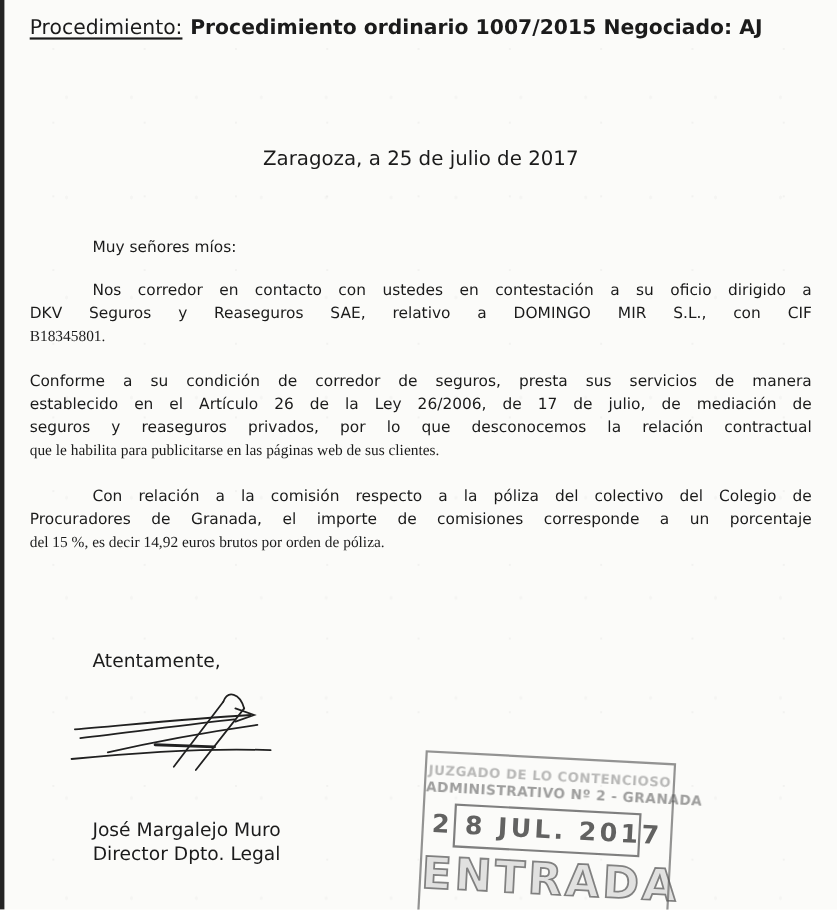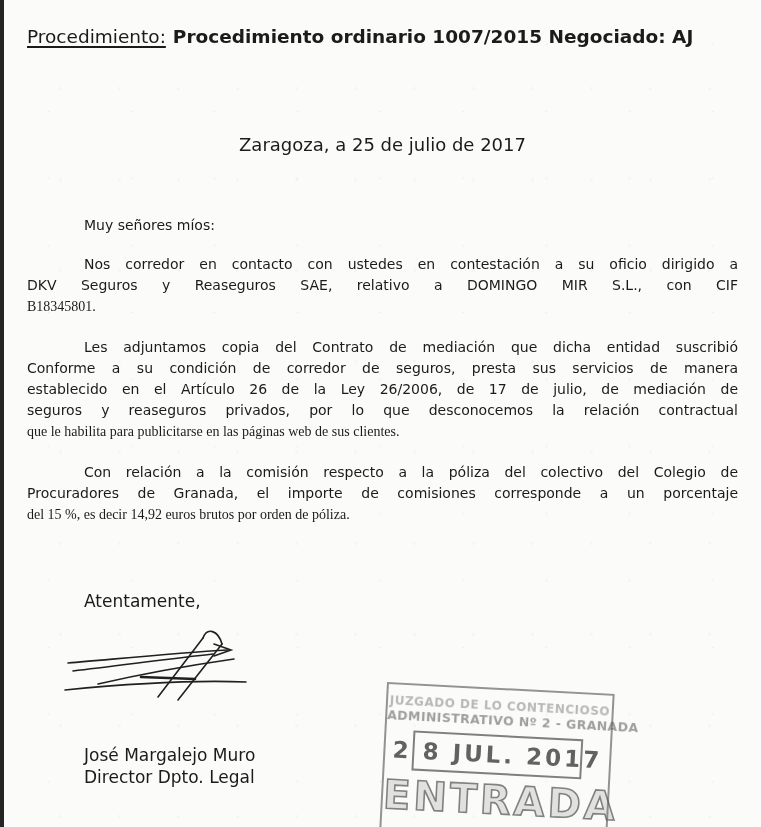--- a/index.html
+++ b/index.html
@@ -23,21 +23,21 @@
   .edge-bar {
     position: absolute;
     left: 0; top: 0;
     width: 4px; height: 100%;
     background: #111;
     opacity: .92;
   }
 
   .doc-header {
     position: absolute;
-    left: 27px; top: 26px;
+    left: 27px; top: 15px;
     font-size: 18.5px;
     white-space: nowrap;
   }
   .doc-header .hdr-label {
     text-decoration: underline;
     text-decoration-thickness: 2px;
     text-underline-offset: 3px;
   }
   .doc-header .hdr-value {
     font-weight: 700;
@@ -82,20 +82,21 @@
     left: 56px; top: 618px;
     width: 204px; height: 92px;
   }
   .signature-wrap svg { display: block; }
 
   .name-block {
     position: absolute;
     left: 84px; top: 744px;
     font-size: 17px;
     line-height: 22px;
+    text-align: center;
   }
 
   
   .stamp {
     position: absolute;
     left: 387px; top: 682px;
     width: 228px; height: 152px;
     border: 2px solid rgba(90,90,90,.65);
     transform: rotate(3deg);
     transform-origin: top left;
@@ -162,21 +163,20 @@
 
   <div class="content">
     <div class="salutation">Muy señores míos:</div>
     <div>
         <div class="paragraph">
           <div class="line first">Nos corredor en contacto con ustedes en contestación a su oficio dirigido a</div>
           <div class="line">DKV Seguros y Reaseguros SAE, relativo a DOMINGO MIR S.L., con CIF</div>
           <div class="line last">B18345801.</div>
         </div>
         <div class="paragraph">
-          <div class="line first">Les adjuntamos copia del Contrato de mediación que dicha entidad suscribió</div>
           <div class="line">Conforme a su condición de corredor de seguros, presta sus servicios de manera</div>
           <div class="line">establecido en el Artículo 26 de la Ley 26/2006, de 17 de julio, de mediación de</div>
           <div class="line">seguros y reaseguros privados, por lo que desconocemos la relación contractual</div>
           <div class="line last">que le habilita para publicitarse en las páginas web de sus clientes.</div>
         </div>
         <div class="paragraph">
           <div class="line first">Con relación a la comisión respecto a la póliza del colectivo del Colegio de</div>
           <div class="line">Procuradores de Granada, el importe de comisiones corresponde a un porcentaje</div>
           <div class="line last">del 15 %, es decir 14,92 euros brutos por orden de póliza.</div>
         </div>

